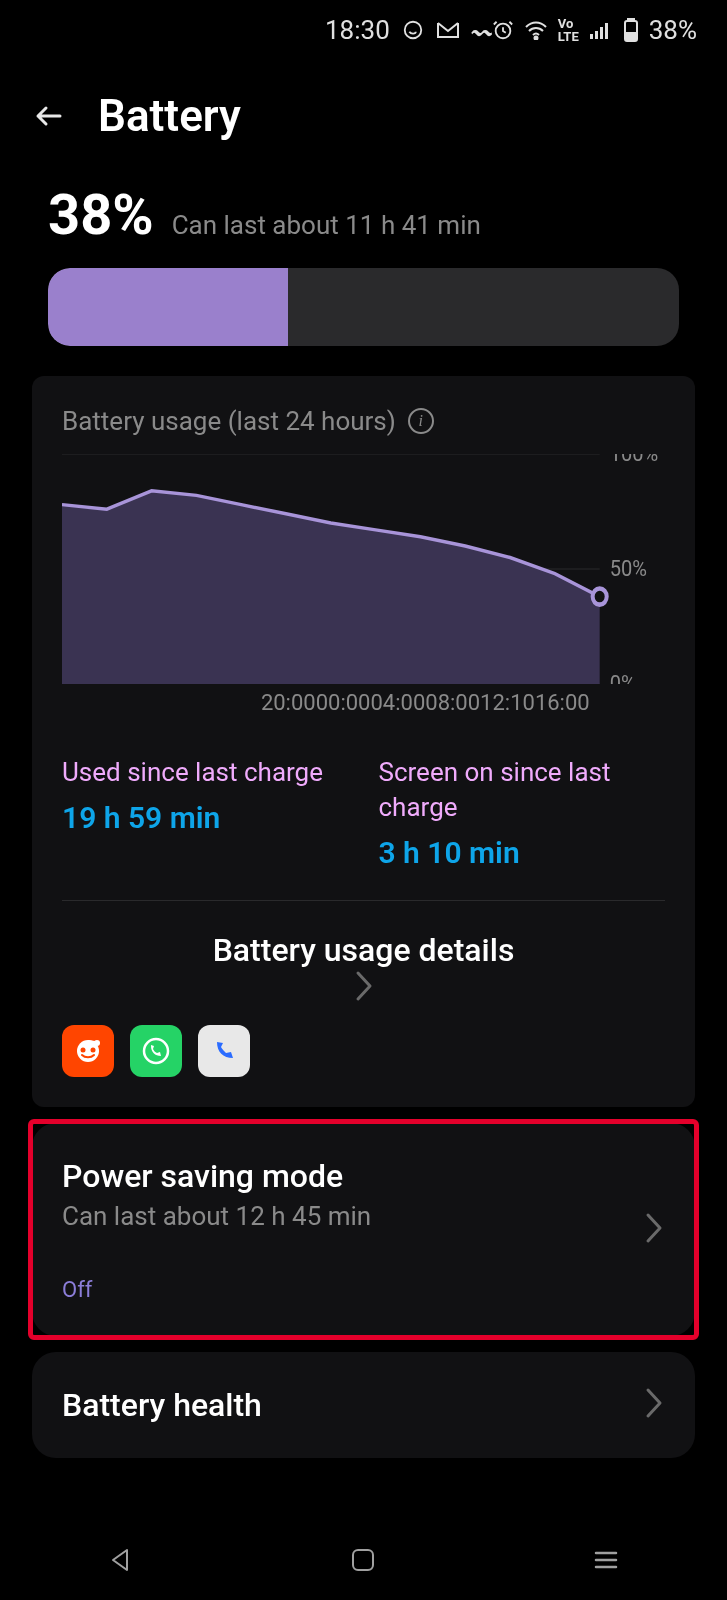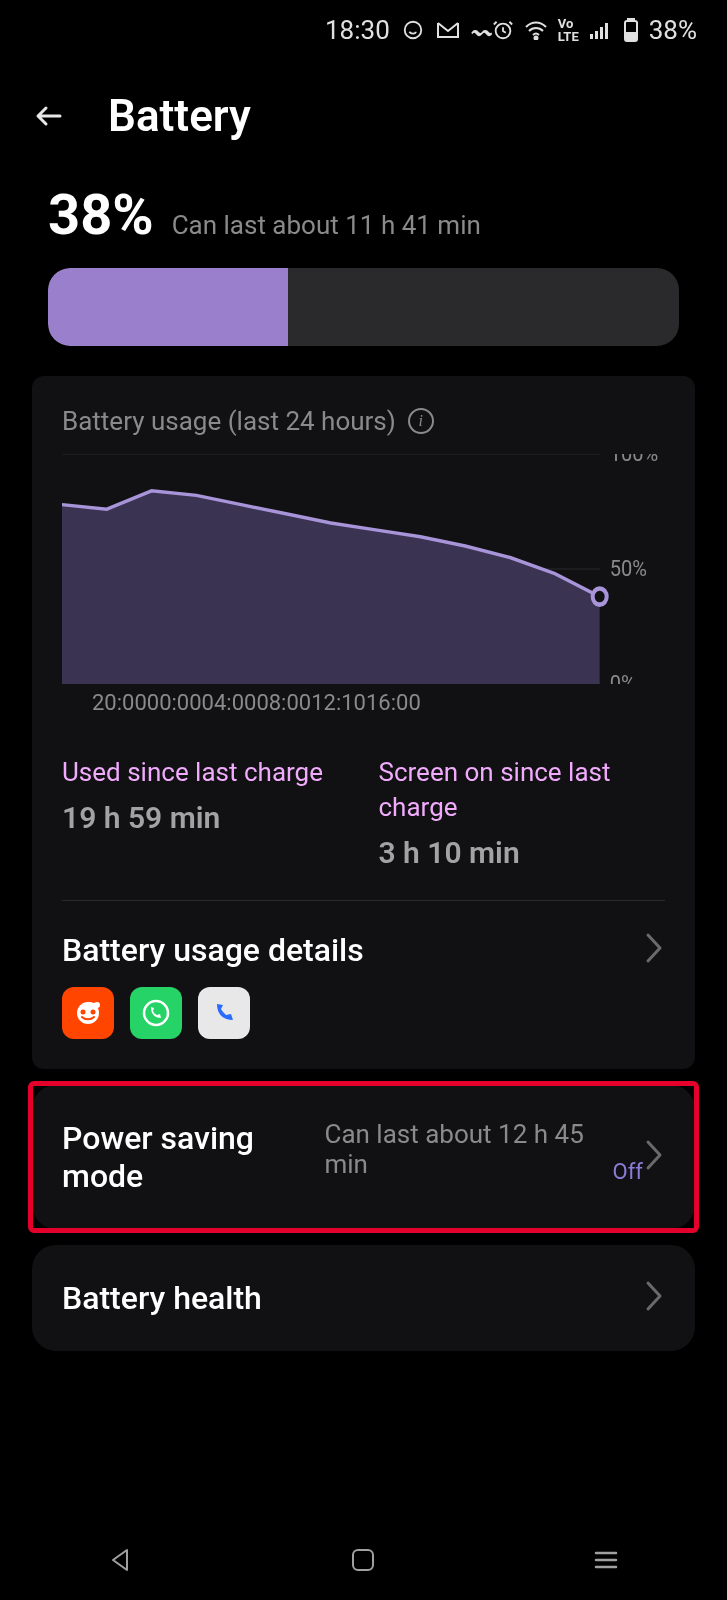--- a/index.html
+++ b/index.html
@@ -21,21 +21,21 @@
     font-size: 26px;
     color: #e0e0e0;
   }
   .status-left, .status-right { display: flex; align-items: center; gap: 12px; }
   .status-right { gap: 10px; }
   .status-icon { display: inline-flex; align-items: center; }
   
   .header {
     display: flex;
     align-items: center;
-    gap: 38px;
+    gap: 28px;
     padding: 30px 30px 40px 30px;
   }
   .back-btn { width: 40px; height: 40px; display:flex; align-items:center; justify-content:center; }
   .header-title { font-size: 44px; font-weight: 600; color: #fff; }
   
   .pct-row {
     display: flex;
     align-items: baseline;
     gap: 18px;
     padding: 0 48px;
@@ -61,43 +61,43 @@
     background: #111113;
     border-radius: 12px;
     padding: 30px 30px;
   }
   .card-title-row { display:flex; align-items:center; gap:12px; }
   .card-title { font-size: 26px; color: #8a8a8a; }
   .info-icon { width:26px; height:26px; border:2px solid #8a8a8a; border-radius:50%; display:flex; align-items:center; justify-content:center; font-size:16px; color:#8a8a8a; font-style:italic; font-family:serif; }
   
   .chart-area { margin-top: 18px; }
   .chart-svg { width: 100%; height: 230px; display:block; }
-  .x-ticks { display:flex; justify-content:flex-start; padding: 0 10px 0 30px; margin-top: 6px; font-size: 22px; color:#8a8a8a; }
+  .x-ticks { display:flex; justify-content:flex-end; padding: 0 10px 0 30px; margin-top: 6px; font-size: 22px; color:#8a8a8a; }
   
   .stats-row { display:flex; gap: 30px; margin-top: 40px; }
   .stat { flex:1; }
   .stat-label { font-size: 26px; color:#f0abfc; line-height:1.35; }
-  .stat-val { font-size: 30px; font-weight:600; color:#a3a3a3; margin-top: 10px; }
+  .stat-val { font-size: 30px; font-weight:600; color:#0ea5e9; margin-top: 10px; }
   .divider { height:1px; background:#2a2a2c; margin: 30px 0; }
   
-  .details-row { display:flex; align-items:center; justify-content:space-between; }
+  .details-row { display:flex; align-items:center; justify-content:center;flex-direction:column; }
   .details-title { font-size: 32px; font-weight:500; color:#fff; }
   .chev { color:#6a6a6a; }
   .app-icons { display:flex; gap:16px; margin-top:18px; }
   .app-icon { width:52px; height:52px; border-radius:12px; display:flex; align-items:center; justify-content:center; }
   .ic-reddit { background:#ff4500; }
   .ic-wa { background:#25d366; }
   .ic-phone { background:#e8e8e8; }
   
   .list-card { margin: 16px 32px; background:#111113; border-radius:24px; }
   .list-item {
     display:flex; align-items:center; justify-content:space-between;
     padding: 34px 30px;
   }
-  .li-text { display:flex; flex-direction:row; gap:6px; }
+  .li-text { display:flex; flex-direction:column; gap:6px; }
   .li-title { font-size: 32px; color:#fff; font-weight:500; }
   .li-sub { font-size: 26px; color:#8a8a8a; }
   .li-status { font-size: 22px; color:#8b7dd8;margin-top:40px; }
   .highlight {
     position: relative;
   }
   .highlight::after {
     content:"";
     position:absolute;
     left: -4px; right: -4px; top: -4px; bottom: -4px;

